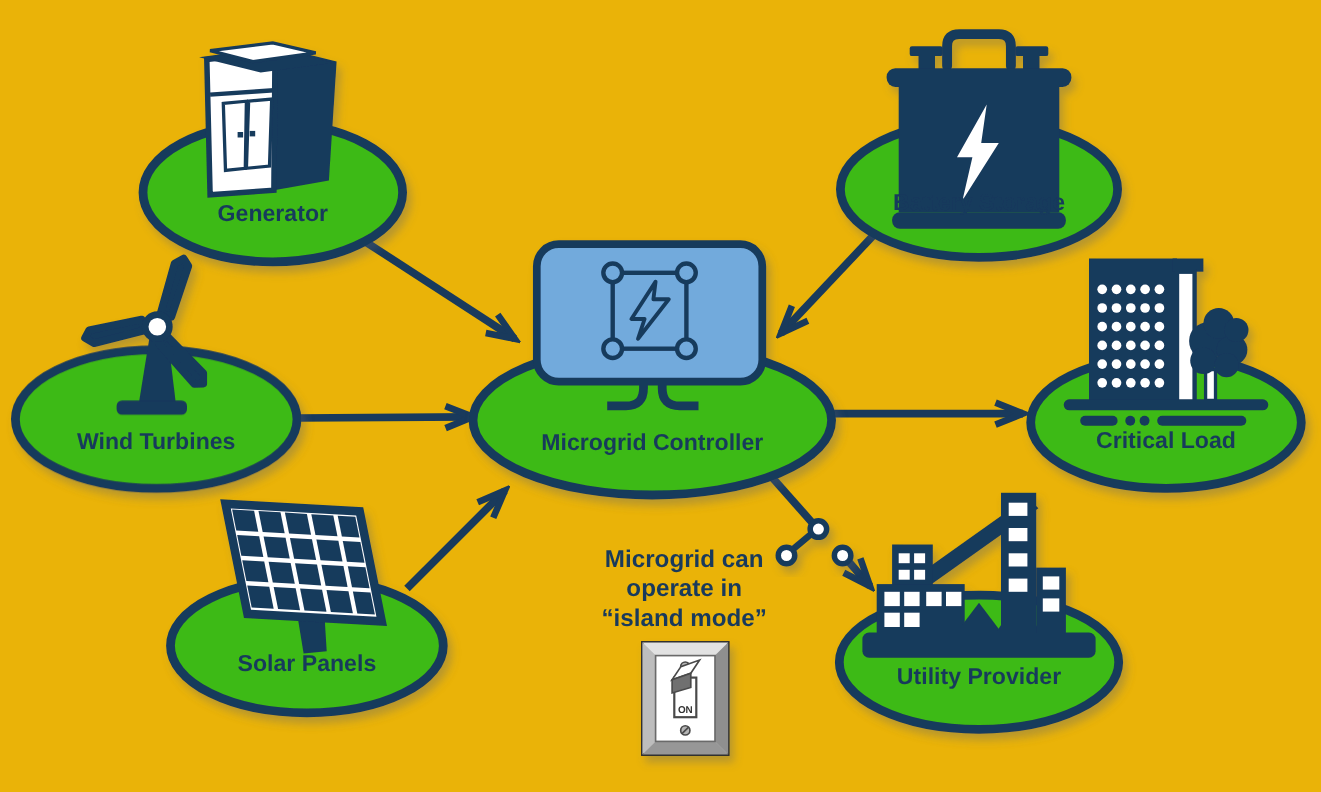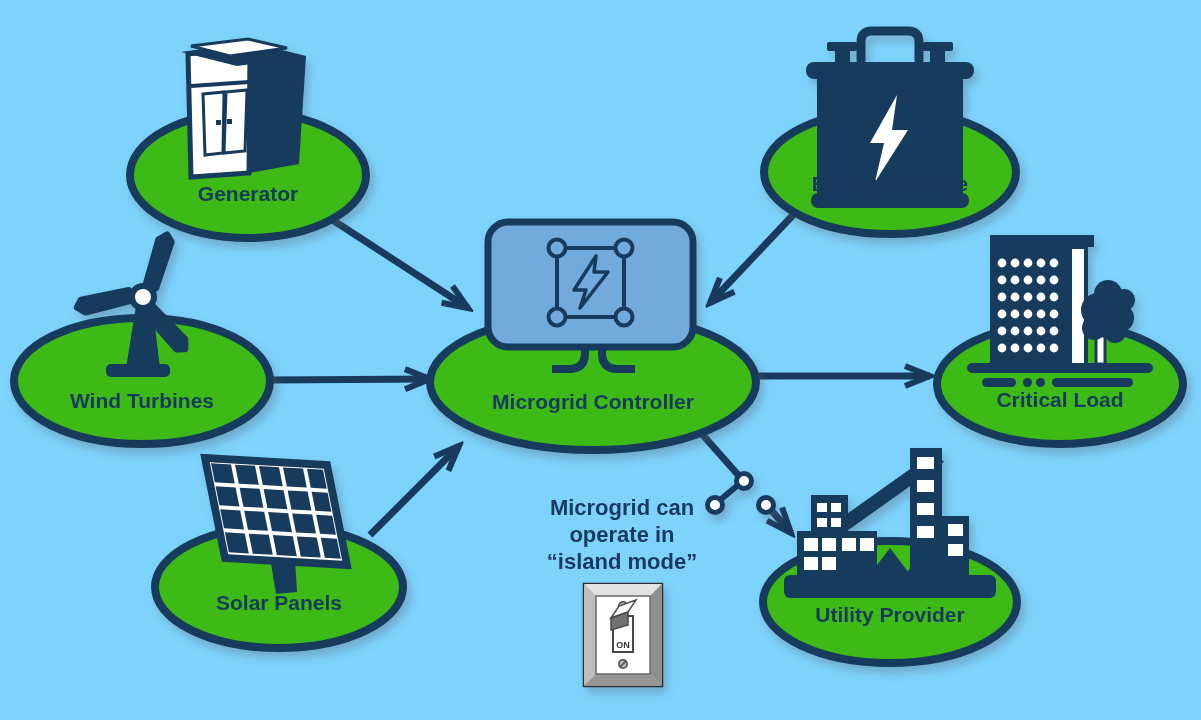--- a/index.html
+++ b/index.html
@@ -1,16 +1,16 @@
 <!DOCTYPE html>
 <html><head>
 <meta charset="utf-8">
 <style>
   html,body{margin:0;padding:0;background:#ffffff;}
-  .stage{width:1201px;height:720px;position:relative;background:#7dd3fc;overflow:hidden;}
+  .stage{width:1201px;height:720px;position:relative;background:#eab308;overflow:hidden;}
   svg{display:block;}
   .ellipse-node{fill:#3eba14;stroke:#193a5c;stroke-width:8;}
   .lbl{font-family:"Liberation Sans","DejaVu Sans",sans-serif;font-weight:bold;font-size:21px;
        fill:#193a5c;text-anchor:middle;}
   .ann{font-family:"Liberation Sans","DejaVu Sans",sans-serif;font-weight:bold;font-size:22px;
        fill:#193a5c;text-anchor:middle;}
   .tiny{font-family:"Liberation Sans","DejaVu Sans",sans-serif;font-weight:bold;font-size:9px;
        fill:#333;text-anchor:middle;}
   .edge{stroke:#193a5c;stroke-width:7;fill:none;}
   .thin-edge{stroke:#193a5c;stroke-width:6;fill:none;}

